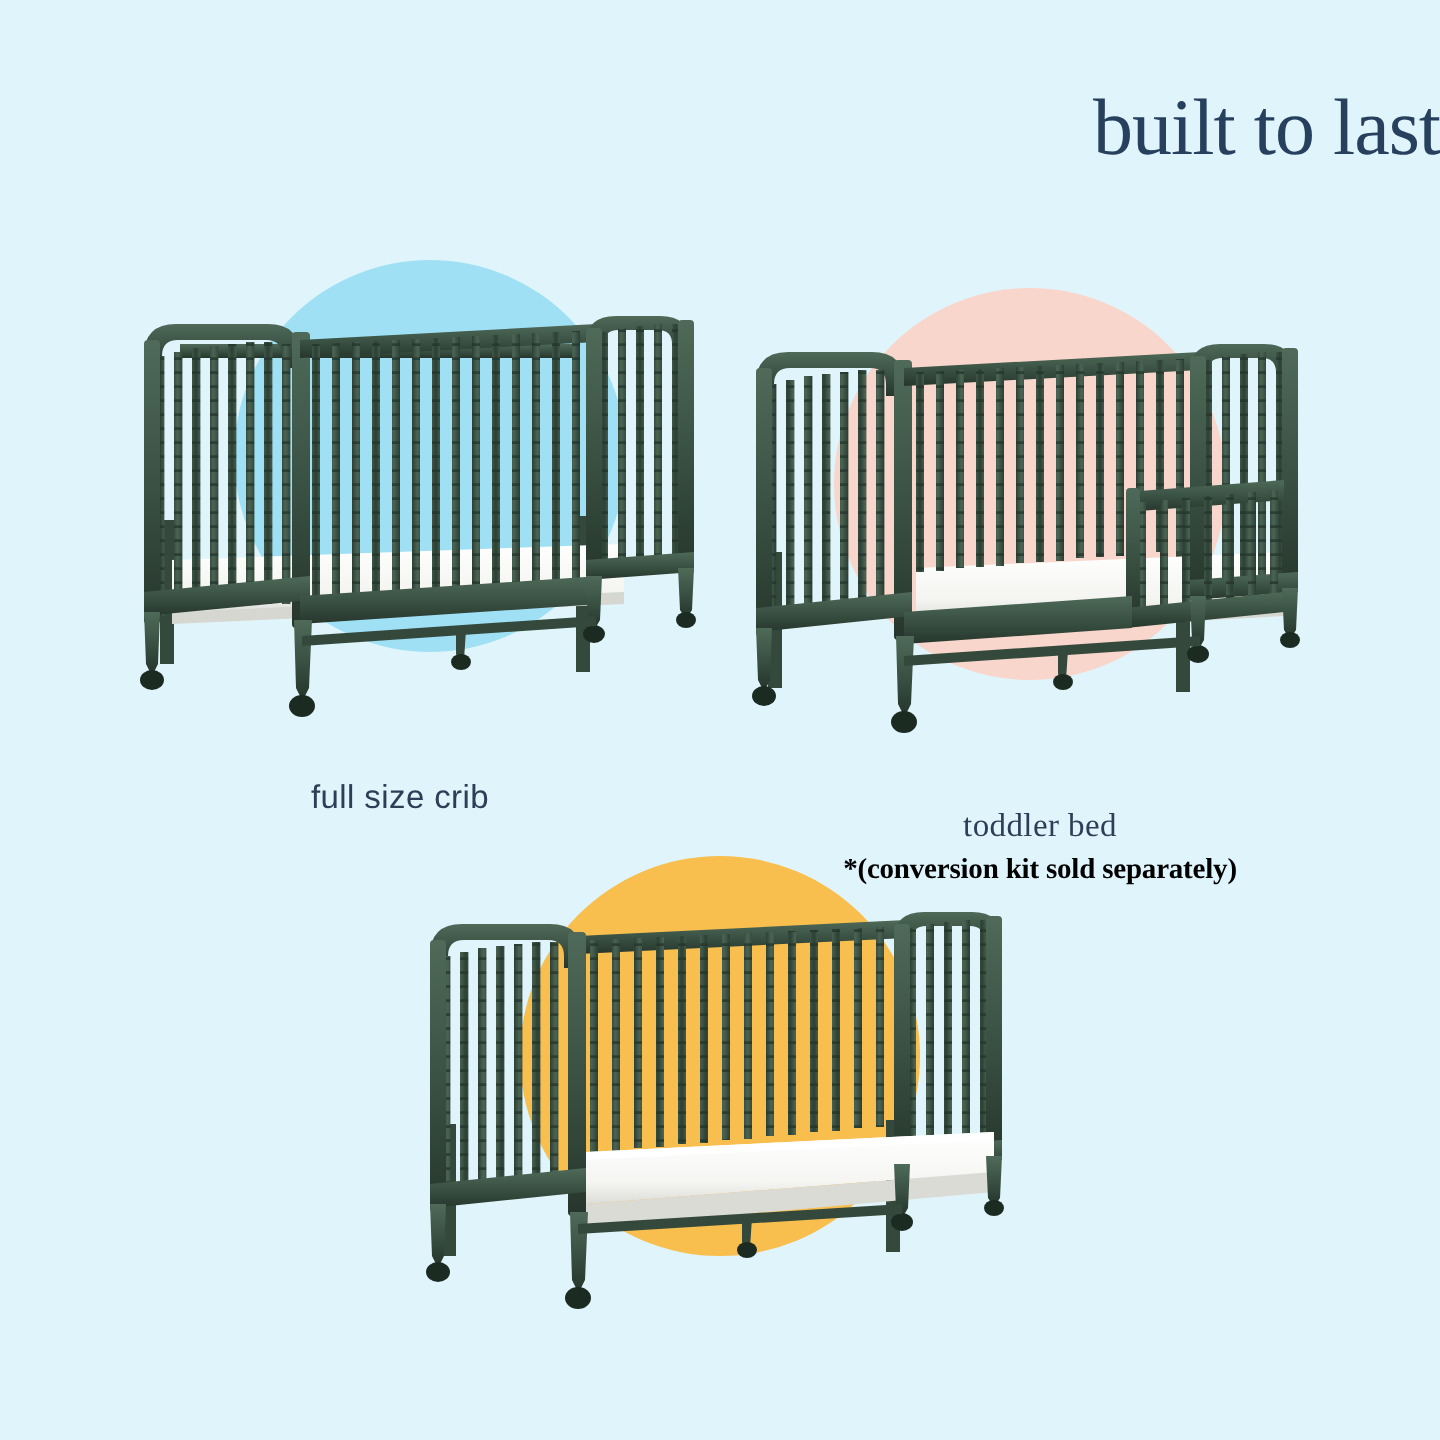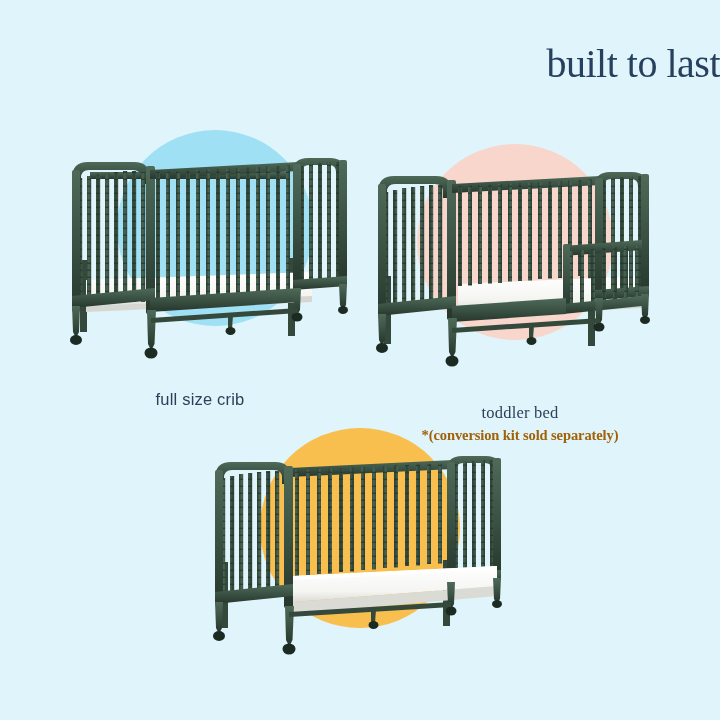--- a/index.html
+++ b/index.html
@@ -48,21 +48,21 @@
     font-size: 16.5px;
     font-weight: 400;
     letter-spacing: 0.2px;
     line-height: 1.25;
     margin-top: 34px;
   }
   .caption-note {
     display: block;
     font-size: 14.5px;
     font-weight: bold;
-    color: #a16207;
+    color: #000000;
     letter-spacing: -0.1px;
     margin-top: 2px;
   }
   
   #panel-crib   { left: 50px;  top: 110px; width: 300px; height: 300px; }
   #panel-crib .caption   { top: 245px; }
   #panel-toddler{ left: 370px; top: 124px; width: 300px; height: 300px; font-family: Liberation Serif, serif; }
   #panel-toddler .caption{ top: 245px; }
   #panel-daybed { left: 185px; top: 410px; width: 340px; height: 300px; }
   #panel-daybed .caption { top: 245px; }

